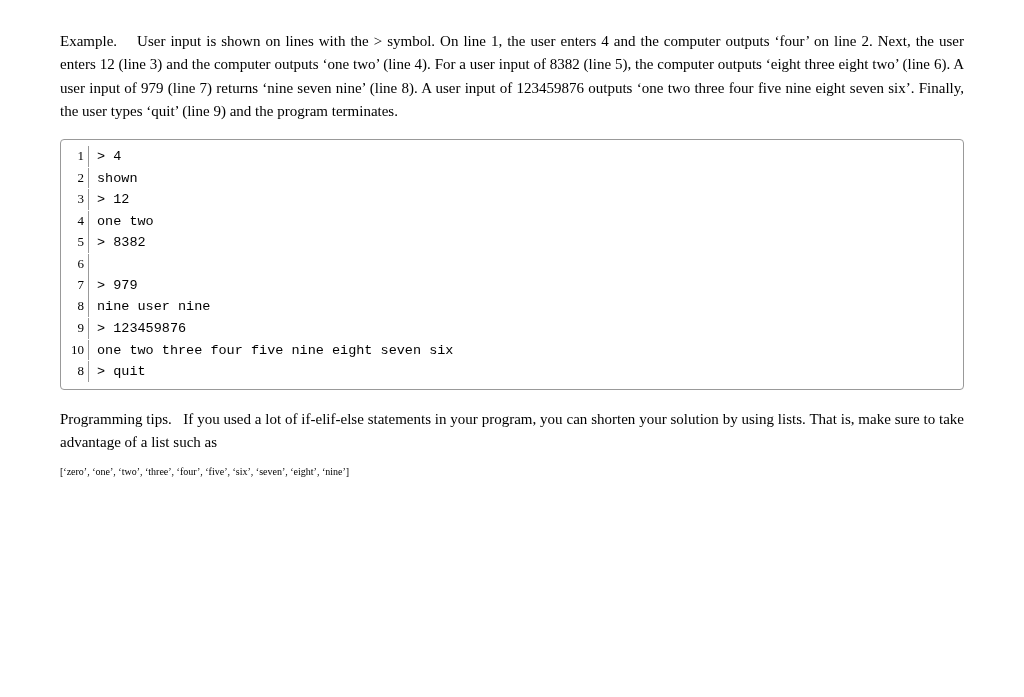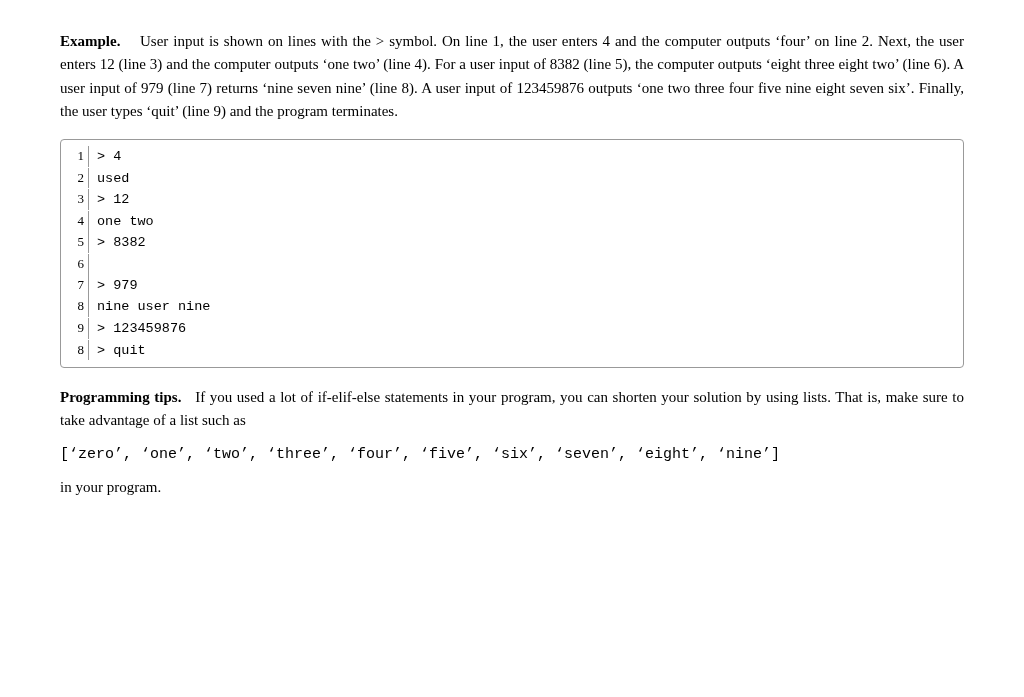--- a/index.html
+++ b/index.html
@@ -21,21 +21,21 @@
     .example-block {
       margin-bottom: 16px;
       line-height: 1.55;
     }
 
     .example-block p {
       text-align: justify;
     }
 
     .bold {
-      font-weight: bold;
+      font-weight: normal;
     }
 
     .code-box {
       border: 1px solid #999;
       border-radius: 4px;
       margin: 14px 0 18px 0;
       padding: 6px 0;
       font-family: 'Courier New', Courier, monospace;
       font-size: 13.5px;
       line-height: 1.6;
@@ -71,22 +71,22 @@
       margin-top: 8px;
       line-height: 1.55;
     }
 
     .programming-tips p {
       text-align: justify;
       margin-bottom: 10px;
     }
 
     .code-list {
-      font-family: Liberation Mono, monospace;
-      font-size: 15px;
+      font-family: Liberation Serif, serif;
+      font-size: 10px;
       margin: 8px 0 10px 0;
     }
 
     .in-program {
       margin-top: 8px;
     }
   </style>
 </head>
 <body>
 
@@ -98,21 +98,21 @@
   </p>
 </div>
 
 <div class="code-box">
 <div class="code-row">
       <span class="line-num">1</span>
       <span class="line-content">&gt; 4</span>
     </div>
     <div class="code-row">
       <span class="line-num">2</span>
-      <span class="line-content">used</span>
+      <span class="line-content">shown</span>
     </div>
     <div class="code-row">
       <span class="line-num">3</span>
       <span class="line-content">&gt; 12</span>
     </div>
     <div class="code-row">
       <span class="line-num">4</span>
       <span class="line-content">one two</span>
     </div>
     <div class="code-row">
@@ -128,28 +128,31 @@
     </div>
     <div class="code-row">
       <span class="line-num">8</span>
       <span class="line-content">nine user nine</span>
     </div>
     <div class="code-row">
       <span class="line-num">9</span>
       <span class="line-content">&gt; 123459876</span>
     </div>
     <div class="code-row">
+      <span class="line-num">10</span>
+      <span class="line-content">one two three four five nine eight seven six</span>
+    </div>
+    <div class="code-row">
       <span class="line-num">8</span>
       <span class="line-content">&gt; quit</span>
     </div>
   </div>
 
 <div class="programming-tips">
   <p>
     <span class="bold">Programming tips.</span>
     &nbsp;
     <span>If you used a lot of if-elif-else statements in your program, you can shorten your solution by using lists.  That is, make sure to take advantage of a list such as</span>
   </p>
   <div class="code-list">
     <span>[‘zero’, ‘one’, ‘two’, ‘three’, ‘four’, ‘five’, ‘six’, ‘seven’, ‘eight’, ‘nine’]</span>
   </div>
-  <p class="in-program">in your program.</p>
 </div>
 
 </body></html>

